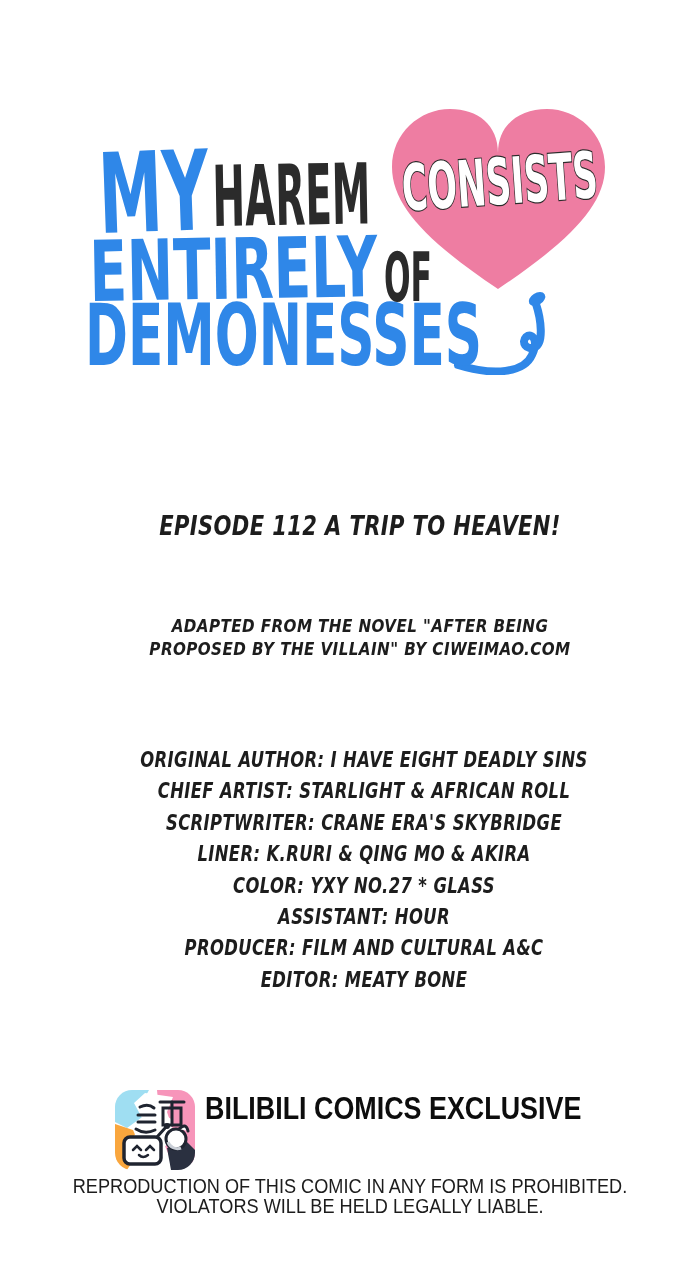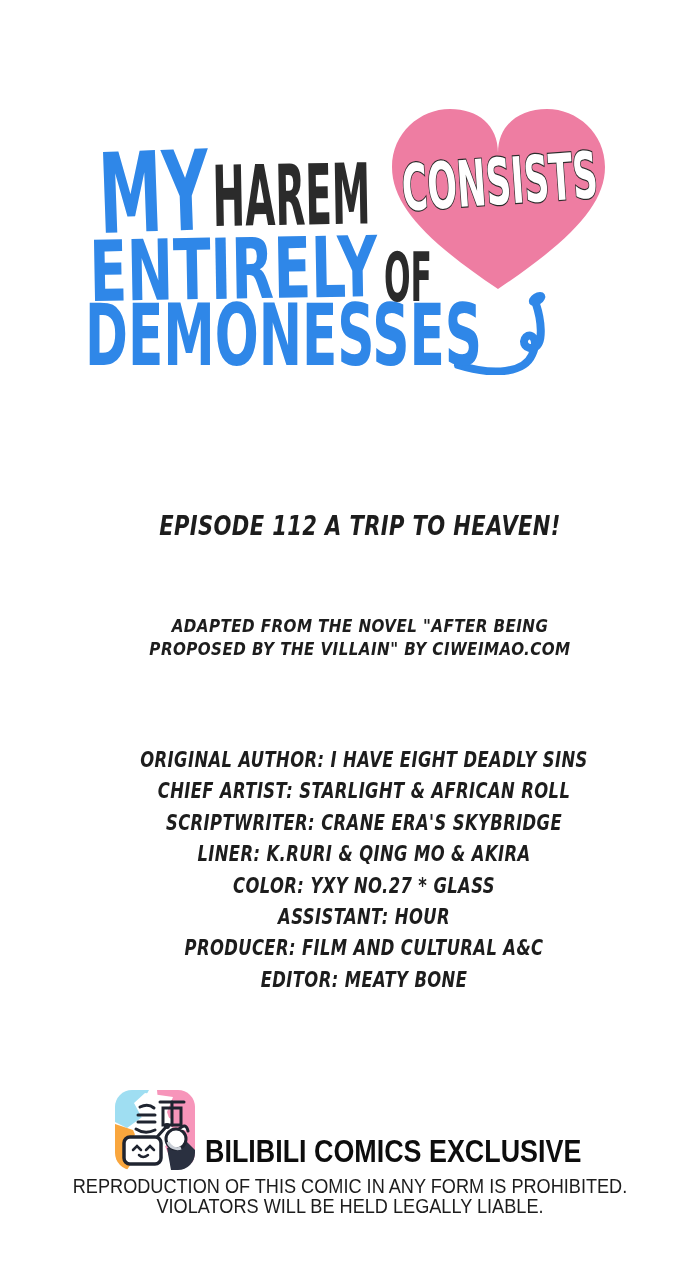--- a/index.html
+++ b/index.html
@@ -21,21 +21,21 @@
   .adaptation-block {
     position:absolute; top:615px; left:10px; width:700px;
     text-align:center; font-size:18.5px; line-height:22.5px; transform:scaleX(0.82);
   }
   .credits-block {
     position:absolute; top:745px; left:14px; width:700px;
     text-align:center; font-size:21px; line-height:31.4px; transform:scaleX(0.78);
   }
   .publisher-row {
     position:absolute; left:115px; top:1090px; height:80px;
-    display:flex; align-items:flex-end;
+    display:flex; align-items:flex-start;
   }
   .app-icon { width:80px; height:80px; flex:0 0 auto; }
   .publisher-name {
     font-family:"Liberation Sans", sans-serif; font-weight:700;
     font-size:32px; color:#0d0d0d; margin-left:10px; white-space:nowrap;
     transform:scaleX(0.84); transform-origin:left center; letter-spacing:0px;
   }
   .legal-block {
     position:absolute; top:1176px; left:0; width:700px; text-align:center;
     font-family:"Liberation Sans", sans-serif; font-size:19.5px; line-height:20px;

